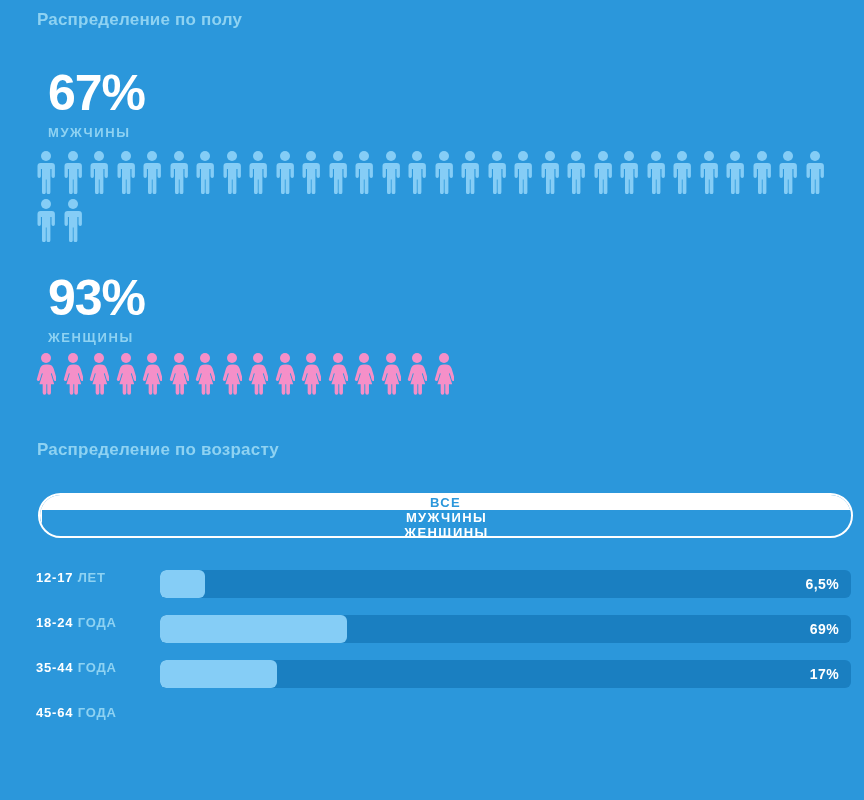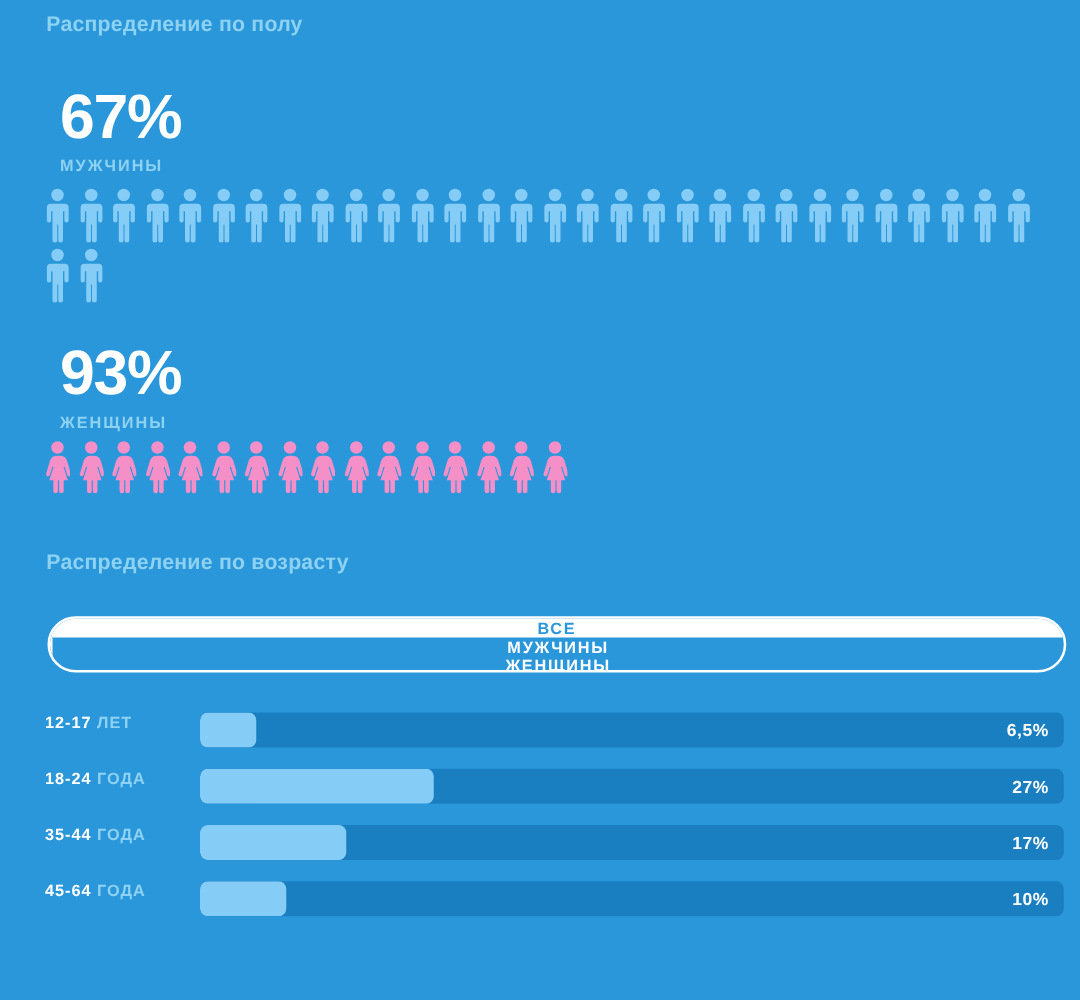--- a/index.html
+++ b/index.html
@@ -469,32 +469,28 @@
         <div class="bar-label"><span class="num">12-17</span><span> ЛЕТ</span></div>
         <div class="bar-track">
           <div class="bar-fill" style="width: 6.5%;"></div>
           <div class="bar-value">6,5%</div>
         </div>
       </div>
       <div class="bar-row">
         <div class="bar-label"><span class="num">18-24</span><span> ГОДА</span></div>
         <div class="bar-track">
           <div class="bar-fill" style="width: 27%;"></div>
-          <div class="bar-value">27%</div>
+          <div class="bar-value">69%</div>
         </div>
       </div>
       <div class="bar-row">
         <div class="bar-label"><span class="num">35-44</span><span> ГОДА</span></div>
         <div class="bar-track">
           <div class="bar-fill" style="width: 17%;"></div>
           <div class="bar-value">17%</div>
         </div>
       </div>
       <div class="bar-row">
         <div class="bar-label"><span class="num">45-64</span><span> ГОДА</span></div>
-        <div class="bar-track">
-          <div class="bar-fill" style="width: 10%;"></div>
-          <div class="bar-value">10%</div>
-        </div>
       </div>
     </div>
 
 </div>
 
 </body></html>

